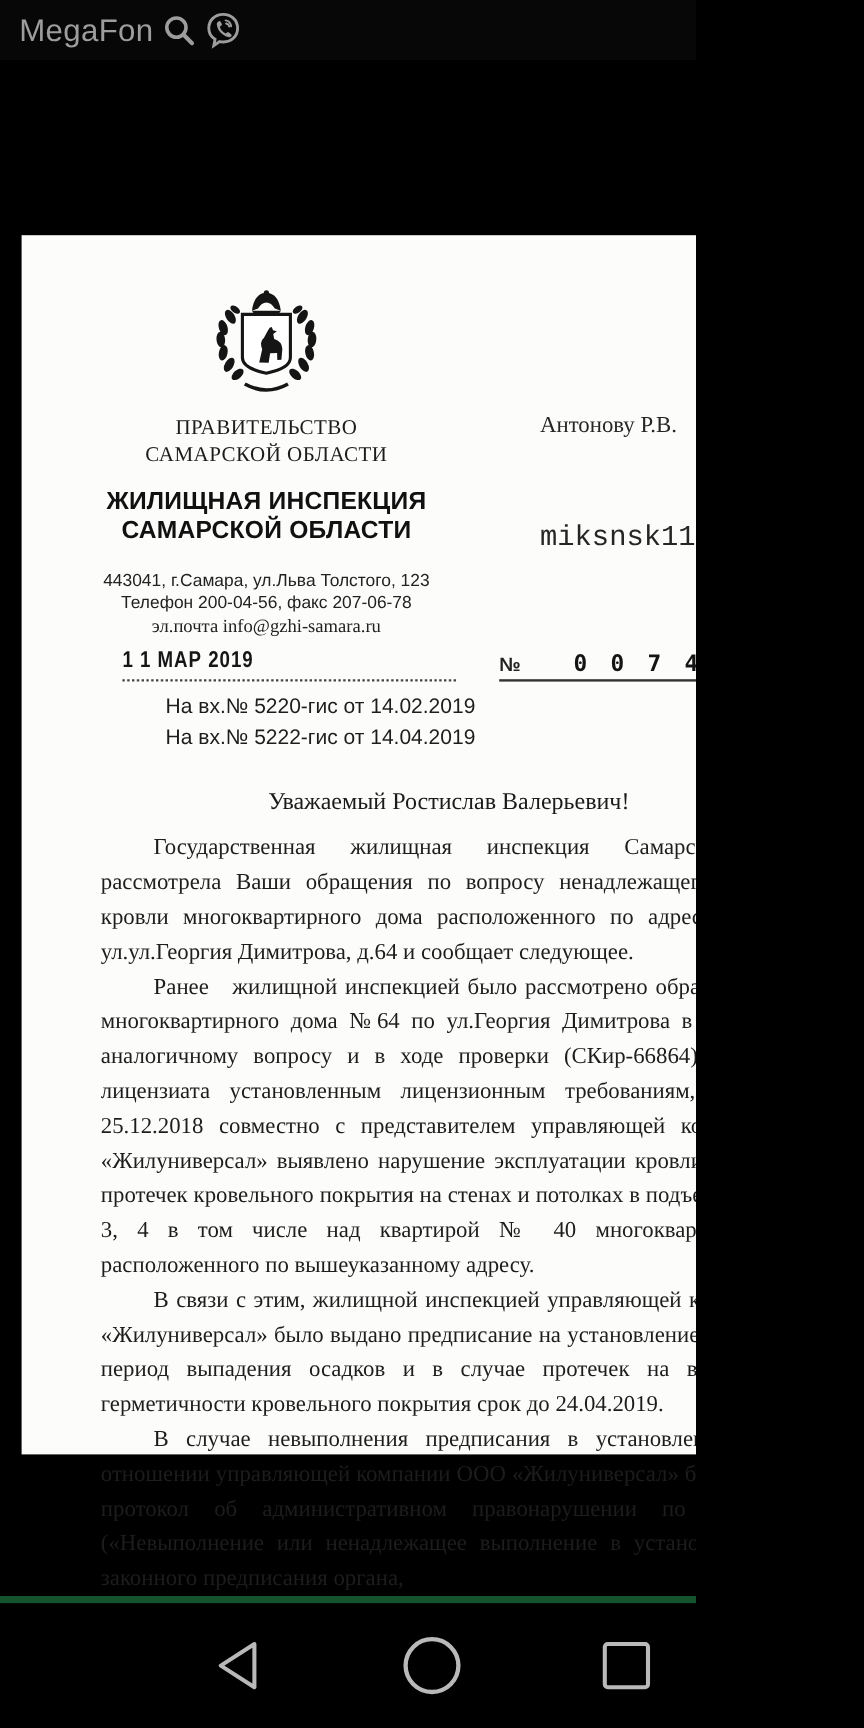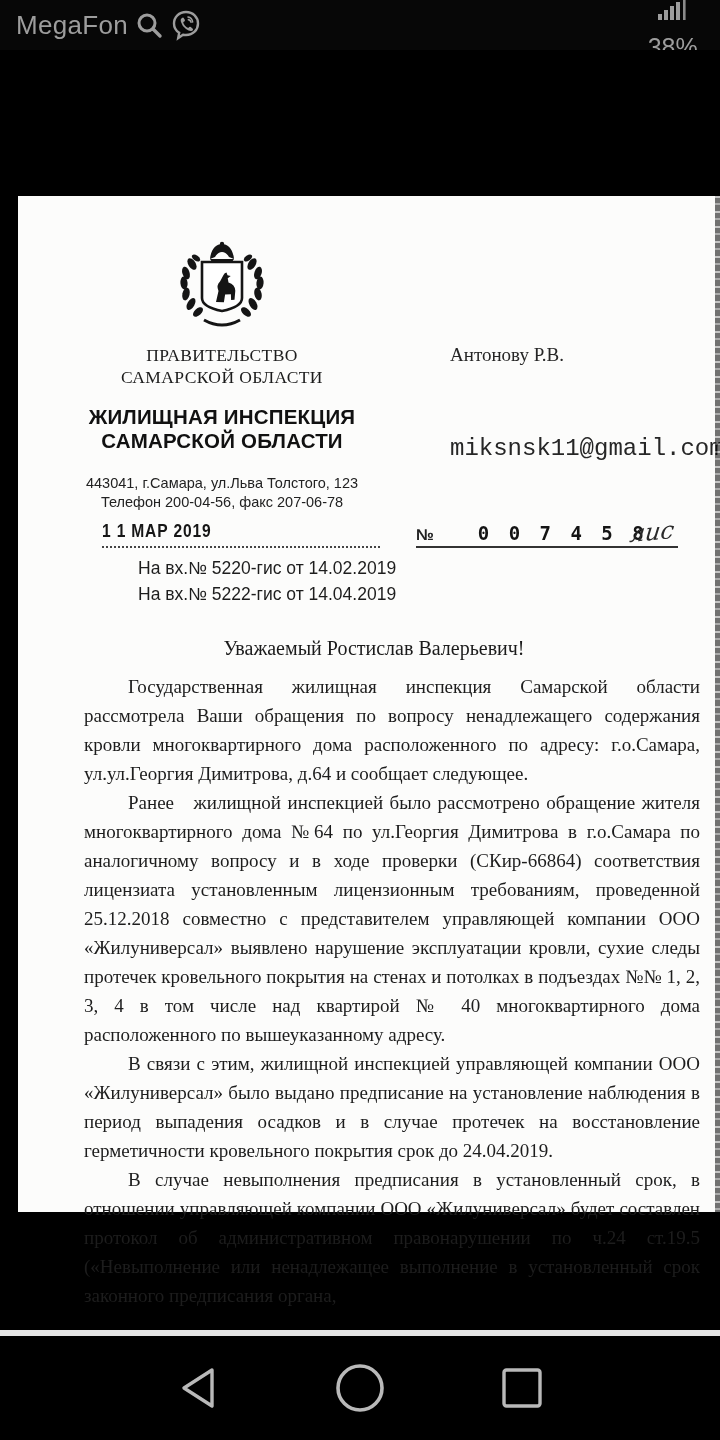--- a/index.html
+++ b/index.html
@@ -1,18 +1,18 @@
 <!DOCTYPE html>
 <html><head>
 <meta charset="utf-8">
 <style>
   * { box-sizing: border-box; }
   html,body { margin:0; padding:0; background:#000; }
   .screen {
-    position:relative; width:720px; height:1440px; background:#e5e5e5;
+    position:relative; width:580px; height:1440px; background:#14532d;
     overflow:hidden; font-family:"Liberation Sans", sans-serif;
   }
 
   
   .status-bar {
     position:absolute; top:0; left:0; width:720px; height:50px;
     background:#070707; display:flex; align-items:center;
     padding:0 16px; color:#9d9d9d;
   }
   .sb-left { display:flex; align-items:center; gap:6px; }
@@ -180,20 +180,21 @@
           </div>
 
           <div class="org-title">
             <div>ЖИЛИЩНАЯ ИНСПЕКЦИЯ</div>
             <div>САМАРСКОЙ ОБЛАСТИ</div>
           </div>
 
           <div class="addr">
             <div>443041, г.Самара, ул.Льва Толстого, 123</div>
             <div>Телефон 200-04-56, факс 207-06-78</div>
+            <div class="addr-email">эл.почта info@gzhi-samara.ru</div>
           </div>
         </div>
 
         <div class="lh-right">
           <div>Антонову Р.В.</div>
           <div class="recipient-email">miksnsk11@gmail.com</div>
         </div>
       </div>
 
       <div class="stamp-row">

